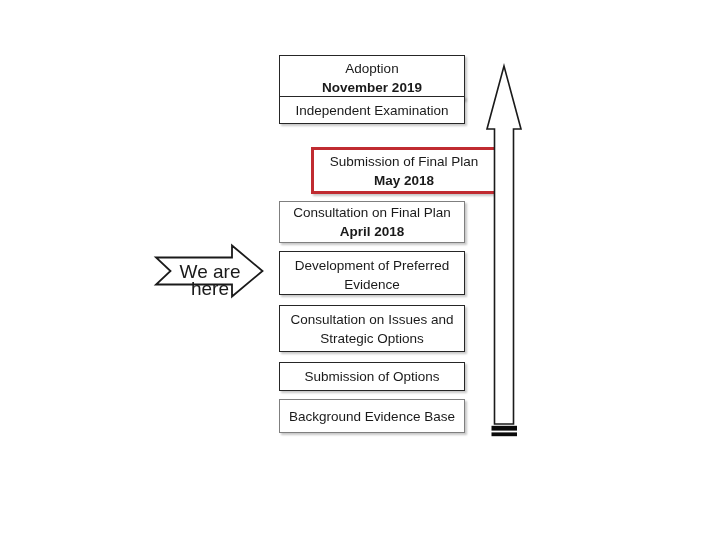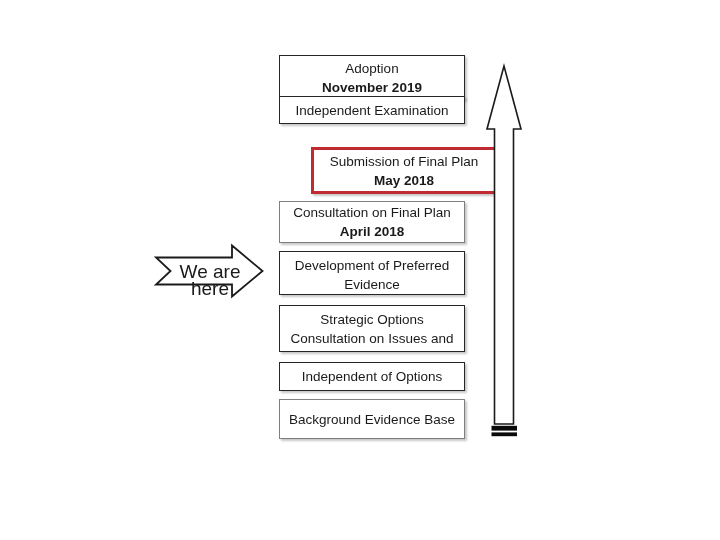--- a/index.html
+++ b/index.html
@@ -65,29 +65,29 @@
     <span>Consultation on Final Plan</span>
     <span class="bold">April 2018</span>
   </div>
 
   <div class="step" style="top:251px; height:44px;justify-content:flex-end;">
     <span>Development of Preferred</span>
     <span>Evidence</span>
   </div>
 
   <div class="step" style="top:305px; height:47px;">
+    <span>Consultation on Issues and</span>
     <span>Strategic Options</span>
-    <span>Consultation on Issues and</span>
   </div>
 
   <div class="step" style="top:362px; height:29px;">
-    <span>Independent of Options</span>
+    <span>Submission of Options</span>
   </div>
 
-  <div class="step gray" style="top:399px; height:40px;">
+  <div class="step gray" style="top:399px; height:34px;">
     <span>Background Evidence Base</span>
   </div>
 
   <svg style="left:480px; top:56px;" width="48" height="384" viewBox="480 56 48 384" aria-hidden="true">
     <polygon points="504,66 487,129 494.5,129 494.5,424 513.5,424 513.5,129 521,129" fill="#ffffff" stroke="#1a1a1a" stroke-width="1.6" stroke-linejoin="miter"></polygon>
     <rect x="491.5" y="425.8" width="25.5" height="4.8" fill="#0a0a0a"></rect>
     <rect x="491.5" y="432.4" width="25.5" height="3.8" fill="#0a0a0a"></rect>
   </svg>
 
   <svg style="left:150px; top:240px;" width="120" height="62" viewBox="150 240 120 62" aria-hidden="true">

